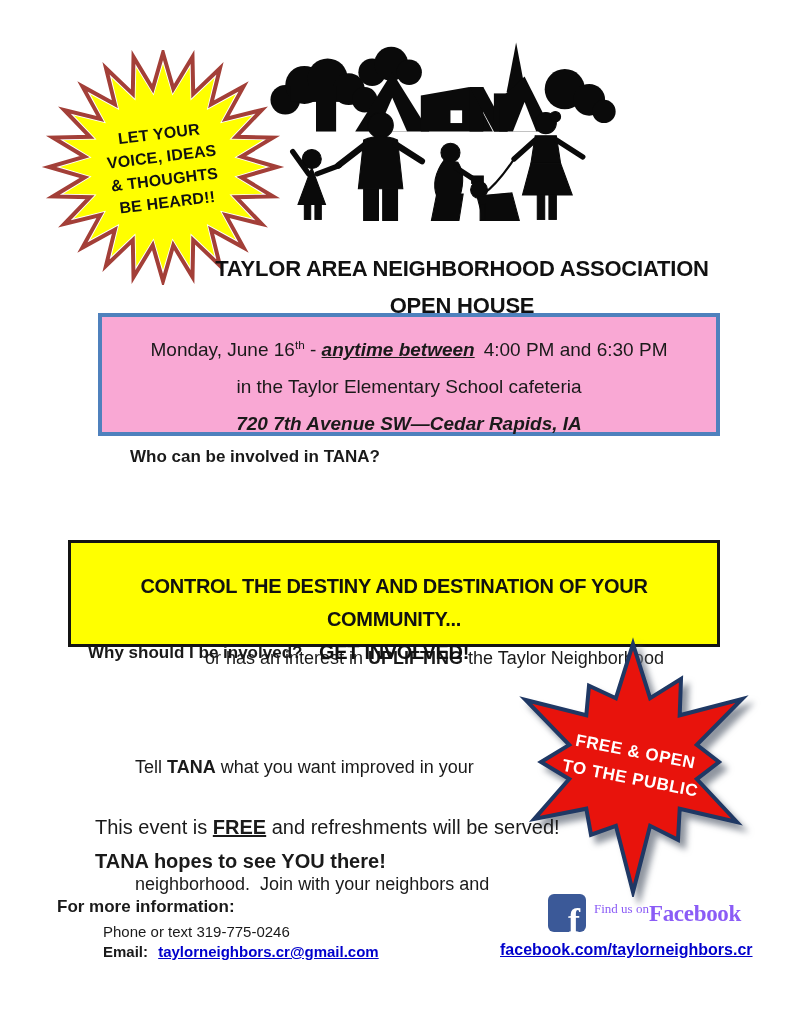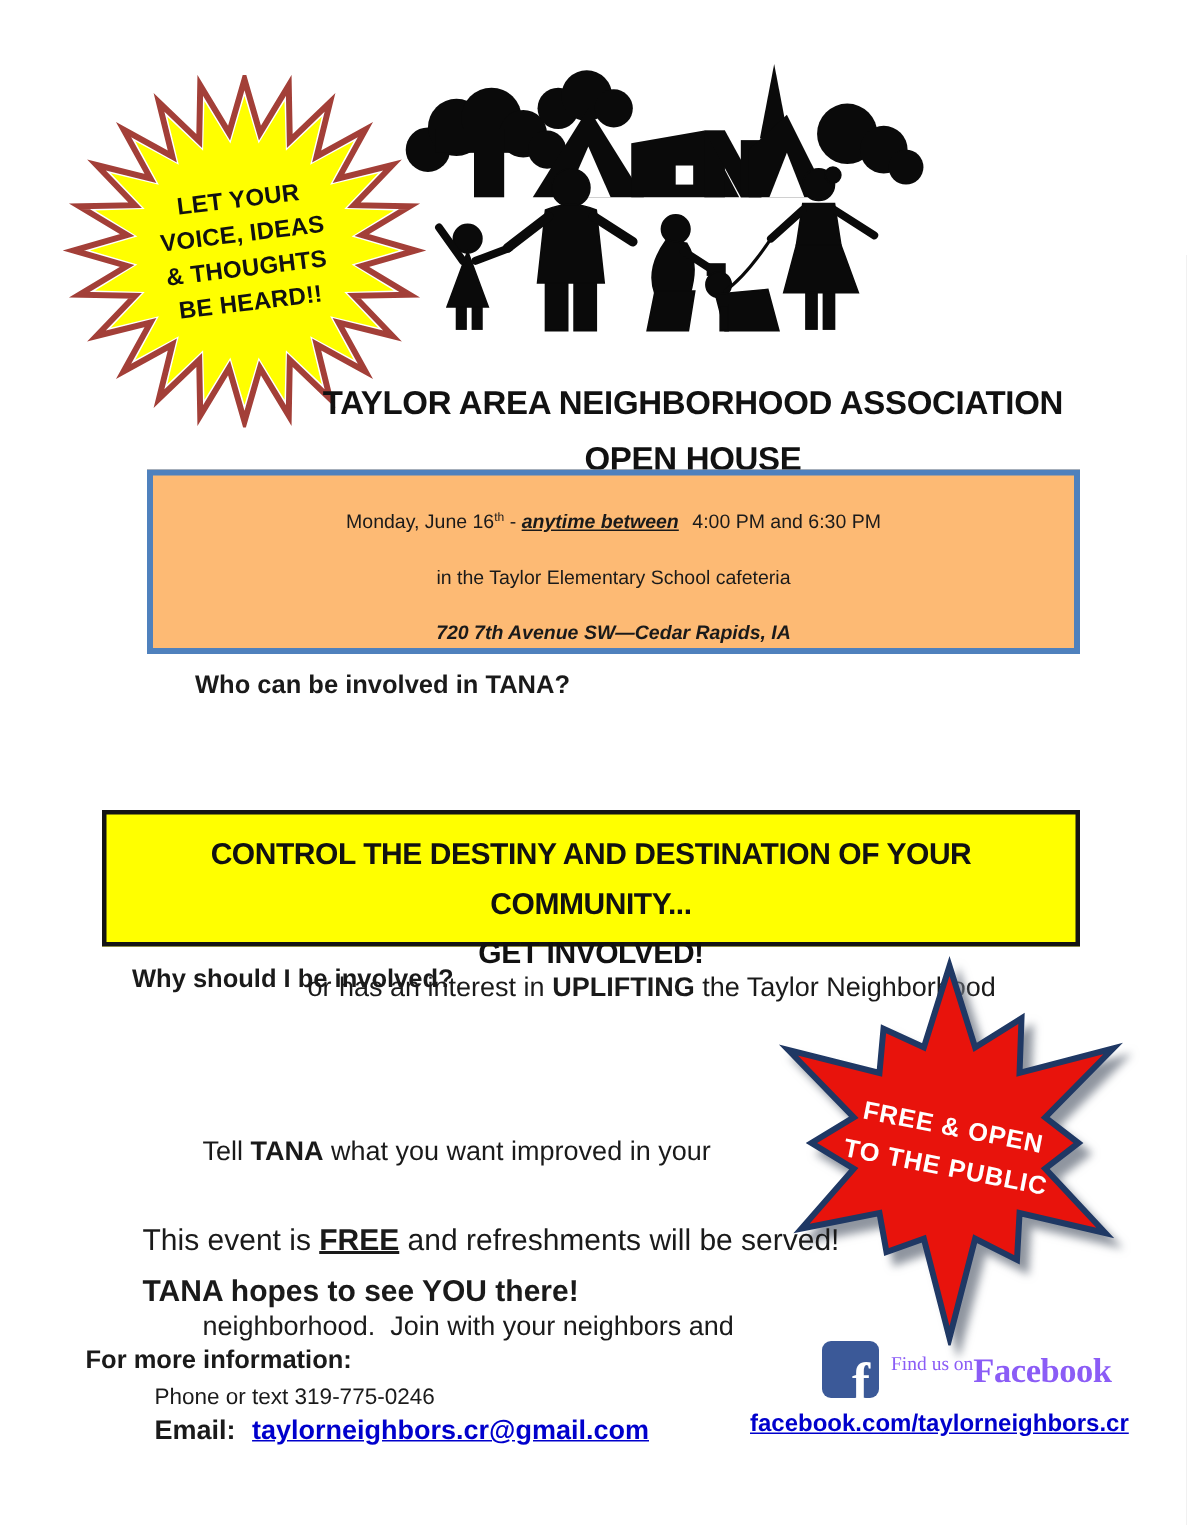--- a/index.html
+++ b/index.html
@@ -15,55 +15,55 @@
       text-align:center;color:#111;letter-spacing:.2px;}
 
   
   .logo{left:262px;top:34px;width:360px;height:212px;}
 
   
   .title{left:112px;top:250px;width:700px;text-align:center;font-weight:bold;font-size:22px;
          letter-spacing:-.2px;line-height:37px;color:#111;}
 
   
-  .event-box{left:98px;top:313px;width:614px;height:106px;background:#fdba74;border:4px solid #4f81bd;
-             text-align:center;font-size:13px;padding-top:9px;line-height:37px;color:#1a1a1a;}
+  .event-box{left:98px;top:313px;width:614px;height:106px;background:#f9a8d4;border:4px solid #4f81bd;
+             text-align:center;font-size:19px;padding-top:9px;line-height:37px;color:#1a1a1a;}
   .event-box sup{font-size:.62em;}
   .emph{font-weight:bold;font-style:italic;text-decoration:underline;}
   .event-when .tail{margin-left:9px;}
   .event-addr{font-weight:bold;font-style:italic;}
 
   
   .who-q{left:130px;top:447px;font-weight:bold;font-size:17px;}
   .who-a{left:205px;top:477px;font-size:18px;line-height:33px;white-space:pre-wrap;}
 
   
   .banner{left:68px;top:540px;width:646px;height:74px;background:#ffff00;border:3px solid #141414;
-          text-align:center;font-weight:bold;font-size:20px;letter-spacing:-.3px;padding-top:11px;
+          text-align:center;font-weight:bold;font-size:20px;letter-spacing:-.3px;padding-top:27px;
           line-height:33px;color:#111;}
 
   
   .why-q{left:88px;top:643px;font-weight:bold;font-size:17px;}
   .why-a{left:135px;top:670px;font-size:18px;line-height:39px;white-space:pre-wrap;}
 
   
   .burst-red{left:498px;top:632px;width:270px;height:265px;}
   .burst-red svg{position:absolute;inset:0;filter:drop-shadow(6px 7px 3px rgba(115,122,135,.8));}
   .burst-red .txt{position:absolute;inset:0;display:flex;flex-direction:column;justify-content:center;
       align-items:center;transform:rotate(11deg);font-weight:bold;font-size:17px;line-height:27px;
       color:#ffffff;text-align:center;letter-spacing:.6px;}
 
   .free-line{left:95px;top:816px;font-size:20px;white-space:pre-wrap;}
   .bold-u{font-weight:bold;text-decoration:underline;margin-top:20px;}
   .hopes{left:95px;top:850px;width:460px;text-align:left;font-weight:bold;font-size:20px;}
 
   
   .contact-heading{left:57px;top:897px;font-weight:bold;font-size:17px;}
   .contact-phone{left:103px;top:923px;font-weight:normal;font-size:15px;}
-  .contact-email{left:103px;top:943px;font-weight:bold;font-size:18px;}
+  .contact-email{left:103px;top:943px;font-weight:bold;font-size:15px;}
   .link{color:#0000cc;text-decoration:underline;cursor:pointer;}
 
   
   .fb-badge{left:548px;top:894px;display:flex;align-items:center;gap:8px;}
   .fb-icon{width:38px;height:38px;background:#3b5998;border-radius:6px;position:relative;overflow:hidden;}
   .fb-icon span{position:absolute;right:6px;bottom:-10px;color:#fff;font-weight:bold;font-size:36px;
       font-family:"Liberation Serif",serif;}
   .fb-words{display:flex;flex-direction:row;color:#8b5cf6;line-height:1;font-family:Liberation Serif, serif;}
   .fb-find{font-size:13px;margin-bottom:2px;}
   .fb-brand{font-size:23px;font-weight:bold;letter-spacing:-.3px;}

